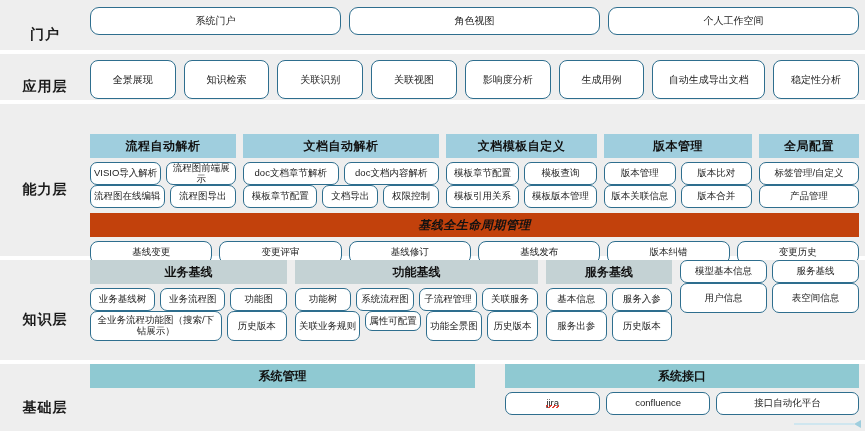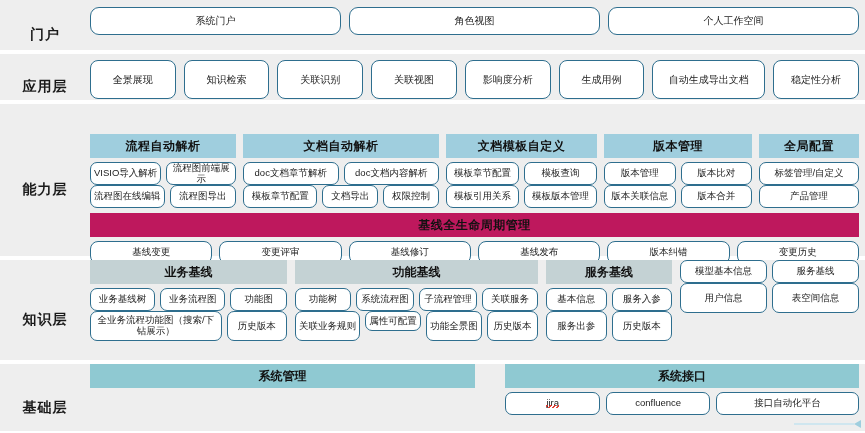--- a/index.html
+++ b/index.html
@@ -62,21 +62,21 @@
     text-align: center;
     padding: 4px 0 3px 0;
     letter-spacing: .5px;
   }
   .group-rows { display: flex; flex-direction: column; }
   .group-row { display: flex; gap: 5px; }
   .group-row .pill { height: 23px; }
 
   
   .lifecycle { display: flex; flex-direction: column; gap: 4px; }
-  .lifecycle .group-head { background: #be185d; }
+  .lifecycle .group-head { background: #c2410c; font-style: italic; }
   .life-row { display: flex; gap: 7px; }
   .life-row .pill { flex: 1 1 0; height: 23px; border-radius: 8px; }
 
   
   .kn-groups { display: flex; gap: 8px; align-items: flex-start; }
   .kn-head {
     background: #c4d2d4;
     color: #111;
     font-size: 12px; font-weight: bold;
     text-align: center;

